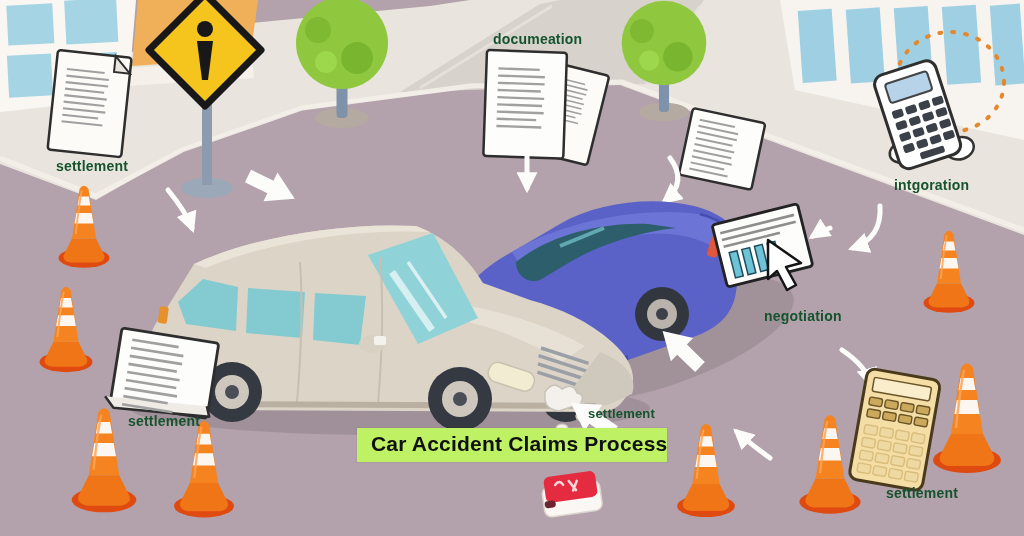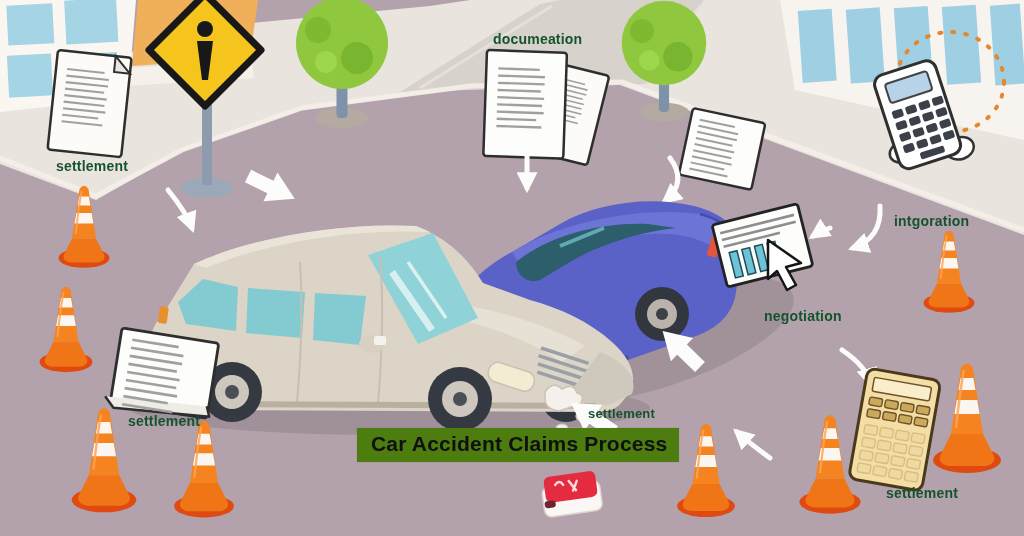--- a/index.html
+++ b/index.html
@@ -1,22 +1,22 @@
 <!DOCTYPE html>
 <html><head>
 <meta charset="utf-8">
 <style>
   html,body{margin:0;padding:0;background:#888;}
   .stage{position:relative;width:1024px;height:536px;overflow:hidden;
          font-family:"Liberation Sans",sans-serif;background:#b3a2ab;}
   .stage svg{position:absolute;left:0;top:0;}
   .lbl{position:absolute;font-size:14px;font-weight:700;color:#14532d;letter-spacing:.2px;white-space:nowrap;}
   .lbl.small{font-size:13px;}
-  .title-banner{position:absolute;left:357px;top:428px;background:#4d7c0f;
-    padding:4px 12px 6px 14px;font-size:21px;font-weight:700;color:#101010;
+  .title-banner{position:absolute;left:357px;top:428px;background:#bef264;
+    padding:4px 0 6px 14px;font-size:21px;font-weight:700;color:#101010;
     letter-spacing:.2px;white-space:nowrap;box-shadow:0 0 0 1px rgba(0,0,0,.03);}
 </style>
 </head>
 <body>
 
 <div class="stage">
 <svg width="1024" height="536" viewBox="0 0 1024 536">
   <defs>
     <marker id="ah" viewBox="0 0 10 10" refX="7.5" refY="5" markerWidth="4.2" markerHeight="4.2" orient="auto-start-reverse">
       <path d="M0,0L10,5L0,10Z" fill="#fcfcfa"></path>
@@ -286,21 +286,21 @@
   <g transform="translate(540,478) rotate(-8)">
     <rect x="0" y="10" width="58" height="30" rx="7" fill="#fbf7f4" stroke="#ddd5cf" stroke-width="1.5"></rect>
     <rect x="3" y="0" width="52" height="26" rx="6" fill="#e52b3f"></rect>
     <path d="M14,9 q5,-5 8,1 M28,7 l6,10 M36,8 l-5,9" stroke="#ffd9db" stroke-width="2.5" fill="none" stroke-linecap="round"></path>
     <rect x="1" y="24" width="11" height="7" rx="3" fill="#6b2430"></rect>
   </g>
 </svg>
 
   <div class="lbl" style="left:56px;top:158px;">settlement</div>
   <div class="lbl" style="left:493px;top:31px;">documeation</div>
-  <div class="lbl" style="left:894px;top:177px;margin-top:36px;">intgoration</div>
+  <div class="lbl" style="left:894px;top:177px;">intgoration</div>
   <div class="lbl" style="left:764px;top:308px;">negotiation</div>
   <div class="lbl" style="left:128px;top:413px;">settlement</div>
   <div class="lbl small" style="left:588px;top:406px;">settlement</div>
   <div class="lbl" style="left:886px;top:485px;">settlement</div>
 
   <div class="title-banner">
     <span>Car Accident Claims Process</span>
   </div>
 </div>
 

